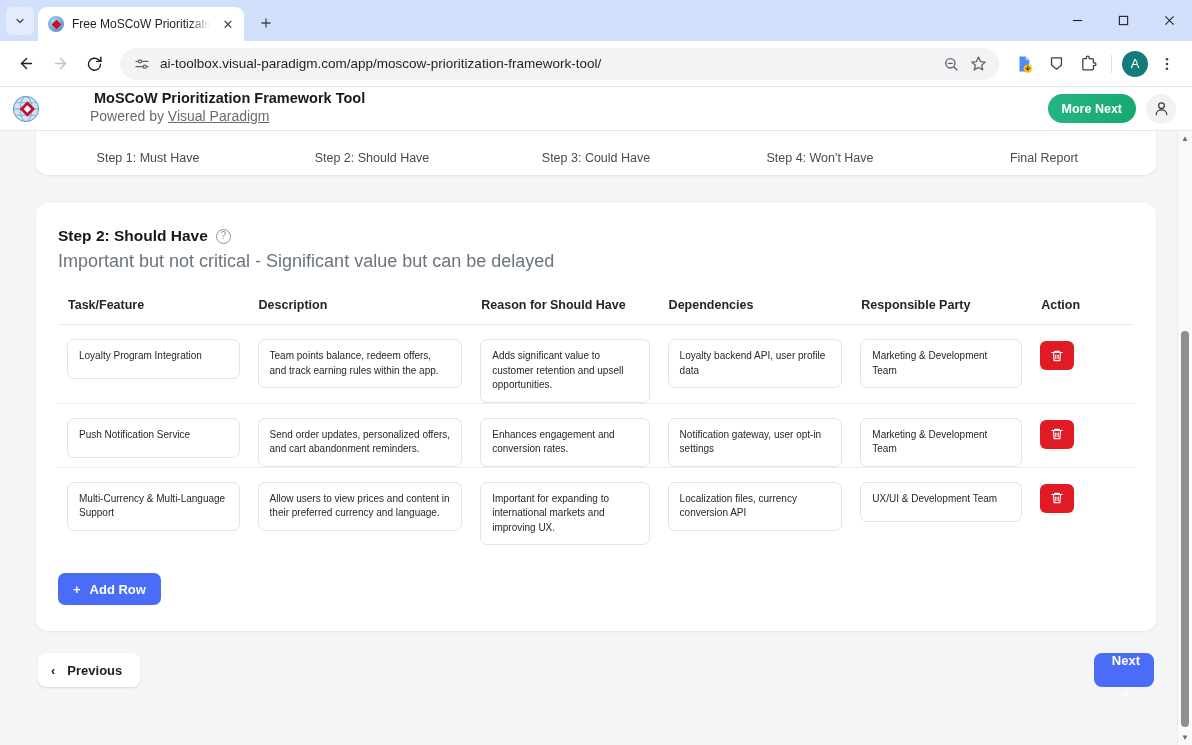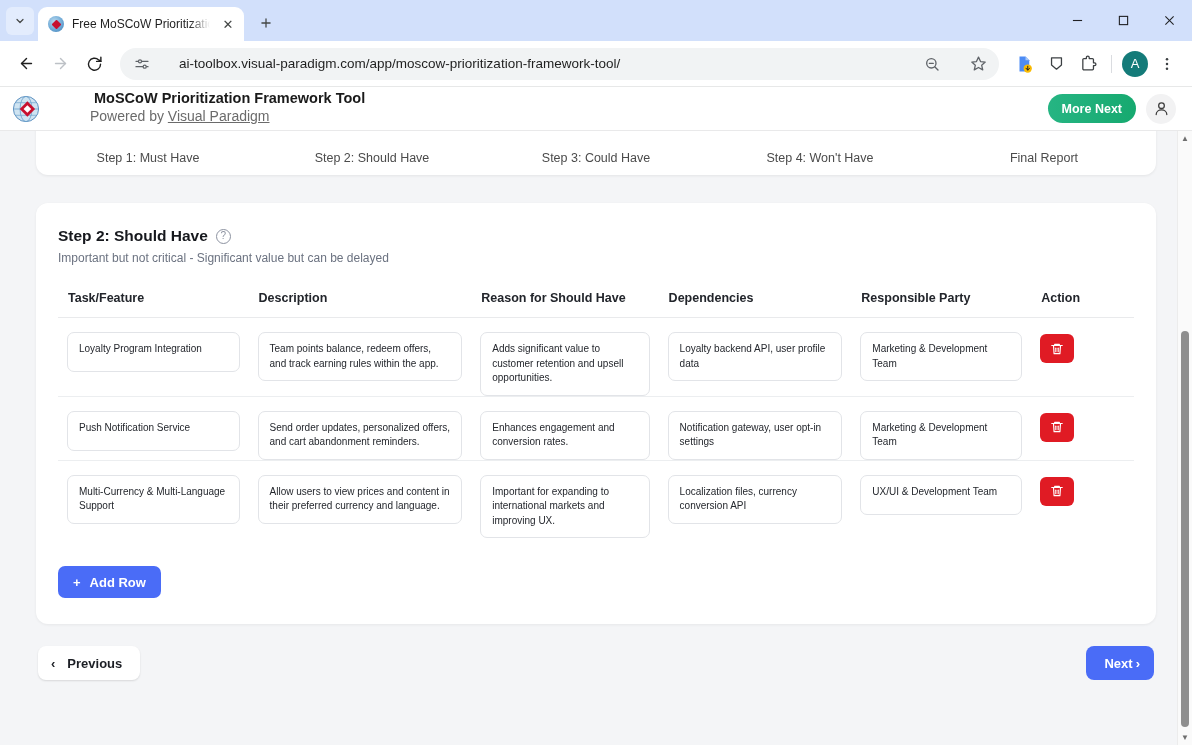--- a/index.html
+++ b/index.html
@@ -93,21 +93,21 @@
   }
   .navbtn.disabled { color: #bdc1c6; }
   .omnibox {
     flex: 1;
     height: 32px;
     margin: 0 8px;
     background: #f1f3f4;
     border-radius: 16px;
     display: flex; align-items: center;
     padding: 0 12px 0 13px;
-    gap: 28px;
+    gap: 9px;
   }
   .omnibox .url {
     flex: 1; font-size: 13.5px; color: #1f1f1f;
     white-space: nowrap; overflow: hidden;
   }
   .omni-icon { width: 18px; height: 18px; display:flex; align-items:center; justify-content:center; color:#5f6368; flex:0 0 18px;}
   .ext-icons { display: flex; align-items: center; gap: 2px; }
   .ext {
     width: 30px; height: 30px; border-radius: 50%;
     display: flex; align-items: center; justify-content: center;
@@ -184,21 +184,21 @@
     box-shadow: 0 1px 3px rgba(0,0,0,.06);
   }
   .panel-title-row { display: flex; align-items: center; gap: 8px; }
   .panel-title { font-size: 15.5px; font-weight: 700; color: #16181d; }
   .help-icon {
     width: 15px; height: 15px; border-radius: 50%;
     border: 1.3px solid #8d93a1; color: #8d93a1;
     font-size: 10px; line-height: 1;
     display: flex; align-items: center; justify-content: center;
   }
-  .panel-sub { font-size: 12px; color: #6b7280; margin-top: 6px; }
+  .panel-sub { font-size: 18px; color: #6b7280; margin-top: 6px; }
 
   table.grid { width: 100%; border-collapse: collapse; margin-top: 26px; table-layout: fixed; }
   table.grid th {
     text-align: left;
     font-size: 12.5px; font-weight: 700; color: #22252b;
     padding: 0 0 12px 10px;
     border-bottom: 1px solid #e9eaec;
   }
   table.grid td {
     vertical-align: top;
@@ -247,21 +247,21 @@
     background: #fff; border: none; border-radius: 8px;
     height: 34px; padding: 0 18px 0 13px;
     font-size: 13px; font-weight: 700; color: #1c1f25;
     display: inline-flex; align-items: center; gap: 12px;
     box-shadow: 0 1px 2px rgba(0,0,0,.12);
   }
   .next-btn {
     background: #4a6cf7; border: none; border-radius: 8px;
     height: 34px; padding: 0 14px 0 18px;
     font-size: 13px; font-weight: 700; color: #fff;
-    display: inline-flex; align-items: center; gap: 3px;
+    display: inline-flex; align-items: center; gap: 17px; flex-direction: column;
   }
 
   
   .pg-scrollbar {
     position: absolute; right: 0; top: 0; bottom: 0;
     width: 15px; background: #fafafa;
     border-left: 1px solid #ececec;
   }
   .pg-arrow { height: 15px; display:flex; align-items:center; justify-content:center; color:#6e6e6e; font-size:8px;}
   .pg-thumb {

